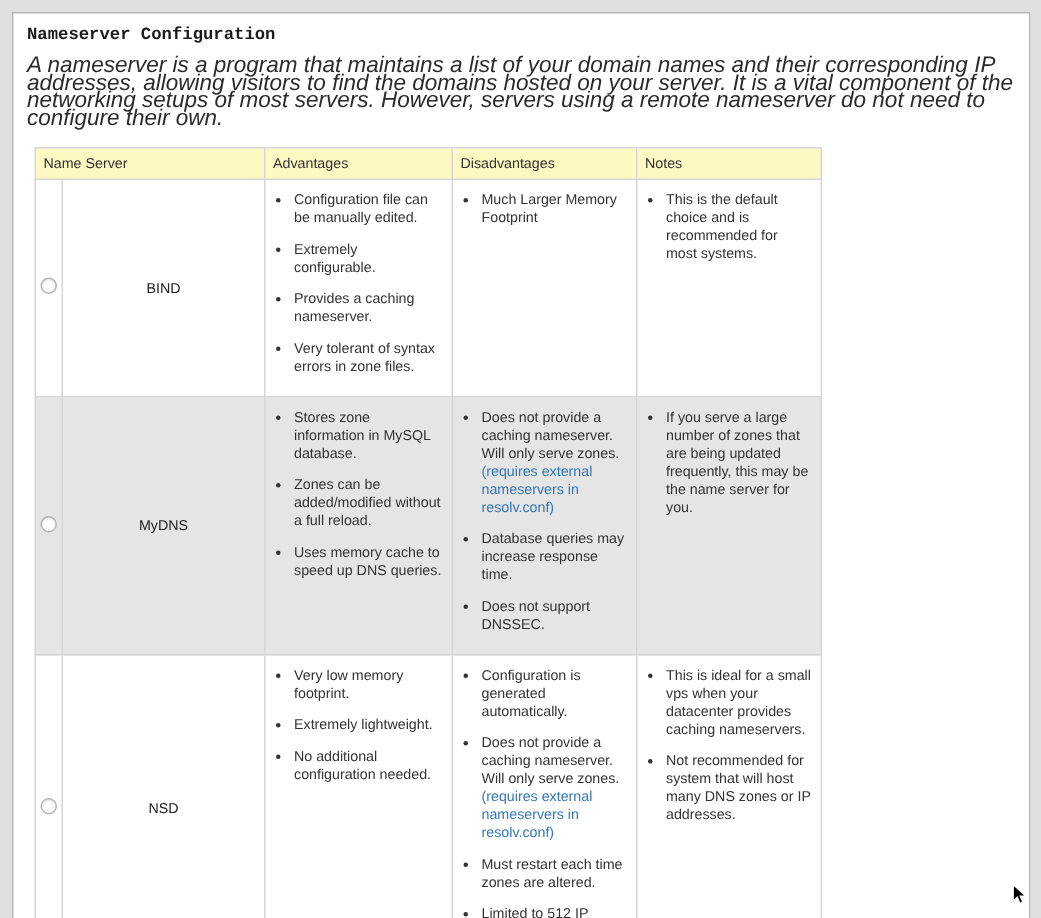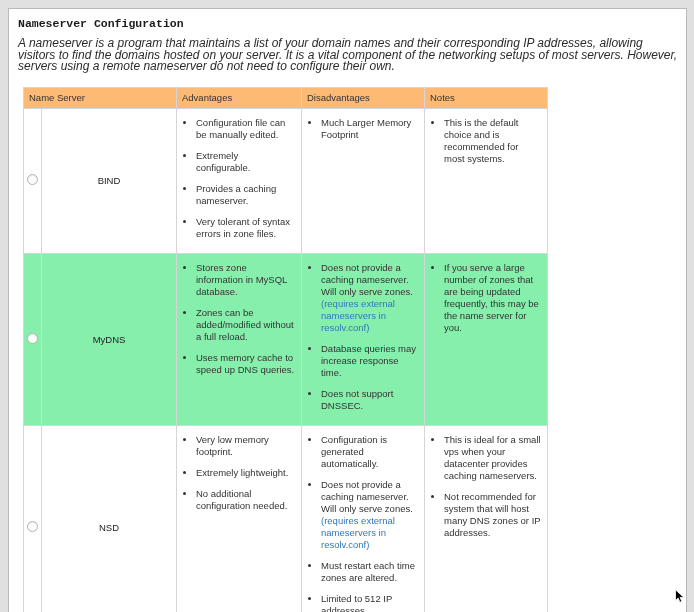--- a/index.html
+++ b/index.html
@@ -15,54 +15,54 @@
     background:#ffffff;
     border:1px solid #b9b9b9;
     padding:6px 8px;
   }
   .page-title {
     font-size:11.5px; font-weight:bold; color:#1b1b1b;
     margin:2px 0 8px 1px;
     font-family:Liberation Mono, monospace;
   }
   .page-desc {
-    font-style:italic; font-size:12px; line-height:11.5px;
+    font-style:italic; font-size:15px; line-height:11.5px;
     color:#2b2b2b; width:662px; margin:0 0 14px 1px;
   }
   .page-prompt {
     font-size:9.5px; color:#2b2b2b; margin:0 0 9px 1px;
   }
   table.ns-table {
     border-collapse:collapse;
     margin-left:6px;
     width:524px;
     table-layout:fixed;
     background:#fff;
     border:1px solid #c9c9c9;
   }
   .ns-table th, .ns-table td {
     border:1px solid #d6d6d6;
     font-size:9.5px;
     vertical-align:top;
   }
   .ns-table thead th {
-    background:#fdba74;
+    background:#fef9c3;
     height:21px;
     vertical-align:middle;
     text-align:left;
     font-weight:normal;
     color:#333;
     padding:0 5px;
   }
   .col-radio { width:18px; }
   .col-name  { width:135px; }
   .col-adv   { width:125px; }
   .col-dis   { width:123px; }
   .col-notes { width:123px; }
-  tr.stripe td { background:#86efac; }
+  tr.stripe td { background:#e5e5e5; }
   td.radio-cell {
     vertical-align:middle; text-align:center; cursor:pointer;
   }
   td.name-cell {
     vertical-align:middle; text-align:center;
     font-weight:normal; color:#222;
   }
   td.list-cell { padding:8px 6px 4px 6px; line-height:12px; }
   .row-bind td     { height:115px; }
   .row-mydns td    { height:136px; }

